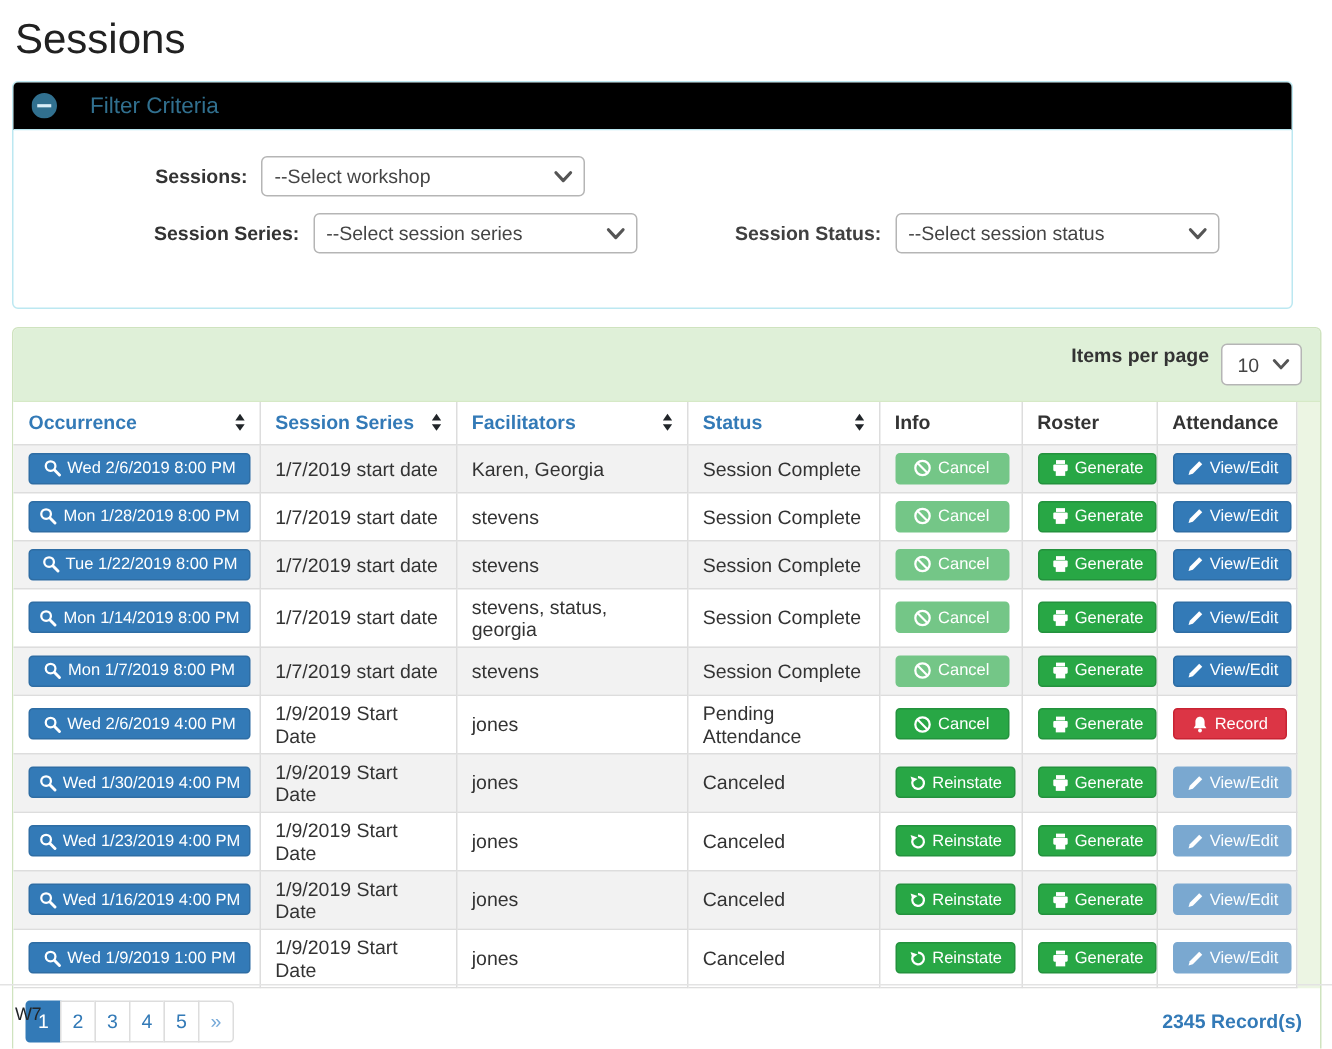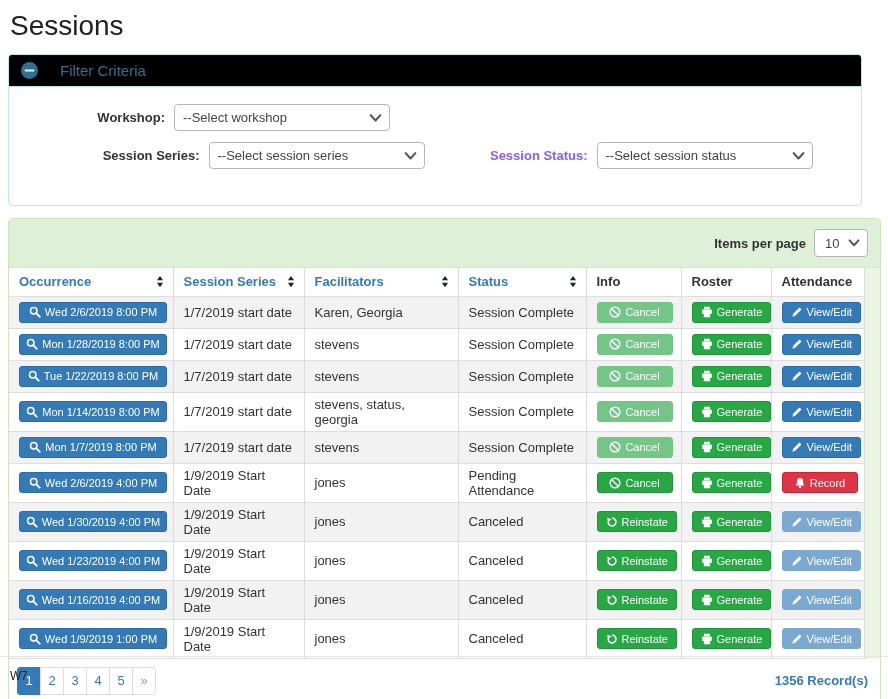--- a/index.html
+++ b/index.html
@@ -39,21 +39,21 @@
   .filter-body { padding: 17px 14px 20px 14px; }
   .f-row { display: flex; align-items: center; margin-bottom: 11px; }
   .f-row:last-child { margin-bottom: 16px; justify-content: center; }
   .f-group { display: flex; align-items: center; }
   .f-label {
     width: 142px; text-align: right; margin-right: 9px;
     font-size: 13px; font-weight: bold; color: #333;
   }
   .f-label-2 {
     width: 148px; text-align: right; margin-right: 9px; margin-left: 15px;
-    font-size: 13px; font-weight: bold; color: #8b5cf6;
+    font-size: 13px; font-weight: bold; color: #404040;
   }
   .select-wrap { position: relative; display: inline-block; }
   .select-wrap select {
     -webkit-appearance: none; appearance: none;
     width: 216px; height: 27px;
     border: 1px solid #b5b5b5; border-radius: 4px;
     background: #fff; color: #444;
     font-family: "Liberation Sans", sans-serif;
     font-size: 13px; padding: 0 16px 0 8px;
   }
@@ -68,21 +68,21 @@
   .table-panel {
     width: 873px;
     border: 1px solid #cfe3bf;
     border-radius: 4px;
     background: #fff;
   }
   .panel-heading {
     background: #dff0d8;
     border-radius: 3px 3px 0 0;
     padding: 10px 12px;
-    display: flex; justify-content: flex-end; align-items: center; gap: 8px;
+    display: flex; justify-content: flex-end; gap: 8px;
     border-bottom: 1px solid #d6e9c6;
   }
   .ipp-label { font-size: 13px; font-weight: bold; color: #333; }
   .ipp-wrap select { width: 54px; height: 28px; padding: 0 18px 0 10px; }
   .table-wrap { background: #ecf5e3; }
   table.sessions {
     border-collapse: collapse;
     width: 855px;
     background: #fff;
     font-size: 13px;
@@ -175,21 +175,21 @@
         <svg width="17" height="17" viewBox="0 0 16 16">
             <circle cx="8" cy="8" r="8" fill="#31708f"></circle>
             <rect x="3.6" y="7" width="8.8" height="2" fill="#d9edf7"></rect>
           </svg>
       </span>
       <span>Filter Criteria</span>
     </div>
     <div class="filter-body">
       <div class="f-row">
         <div class="f-group">
-          <label class="f-label">Workshop:</label>
+          <label class="f-label">Sessions:</label>
           <span class="select-wrap">
             <select><option>--Select workshop</option></select>
             <span class="chev">
               <svg width="13" height="9" viewBox="0 0 16 10">
                   <path d="M2 1.5 L8 8 L14 1.5" fill="none" stroke="#555" stroke-width="2.6" stroke-linecap="round" stroke-linejoin="round"></path>
                 </svg>
             </span>
           </span>
         </div>
       </div>
@@ -725,21 +725,21 @@
 
     <div class="panel-footer-row">
       <ul class="pagination" id="pagination">
           <li class="pg active">1</li>
           <li class="pg">2</li>
           <li class="pg">3</li>
           <li class="pg">4</li>
           <li class="pg">5</li>
           <li class="pg">»</li>
         </ul>
-      <span class="records">1356 Record(s)</span>
+      <span class="records">2345 Record(s)</span>
     </div>
     <div class="panel-bottom"></div>
   </section>
 
 </div>
 
 <footer class="site-footer">
   <span>W7</span>
 </footer>
 

